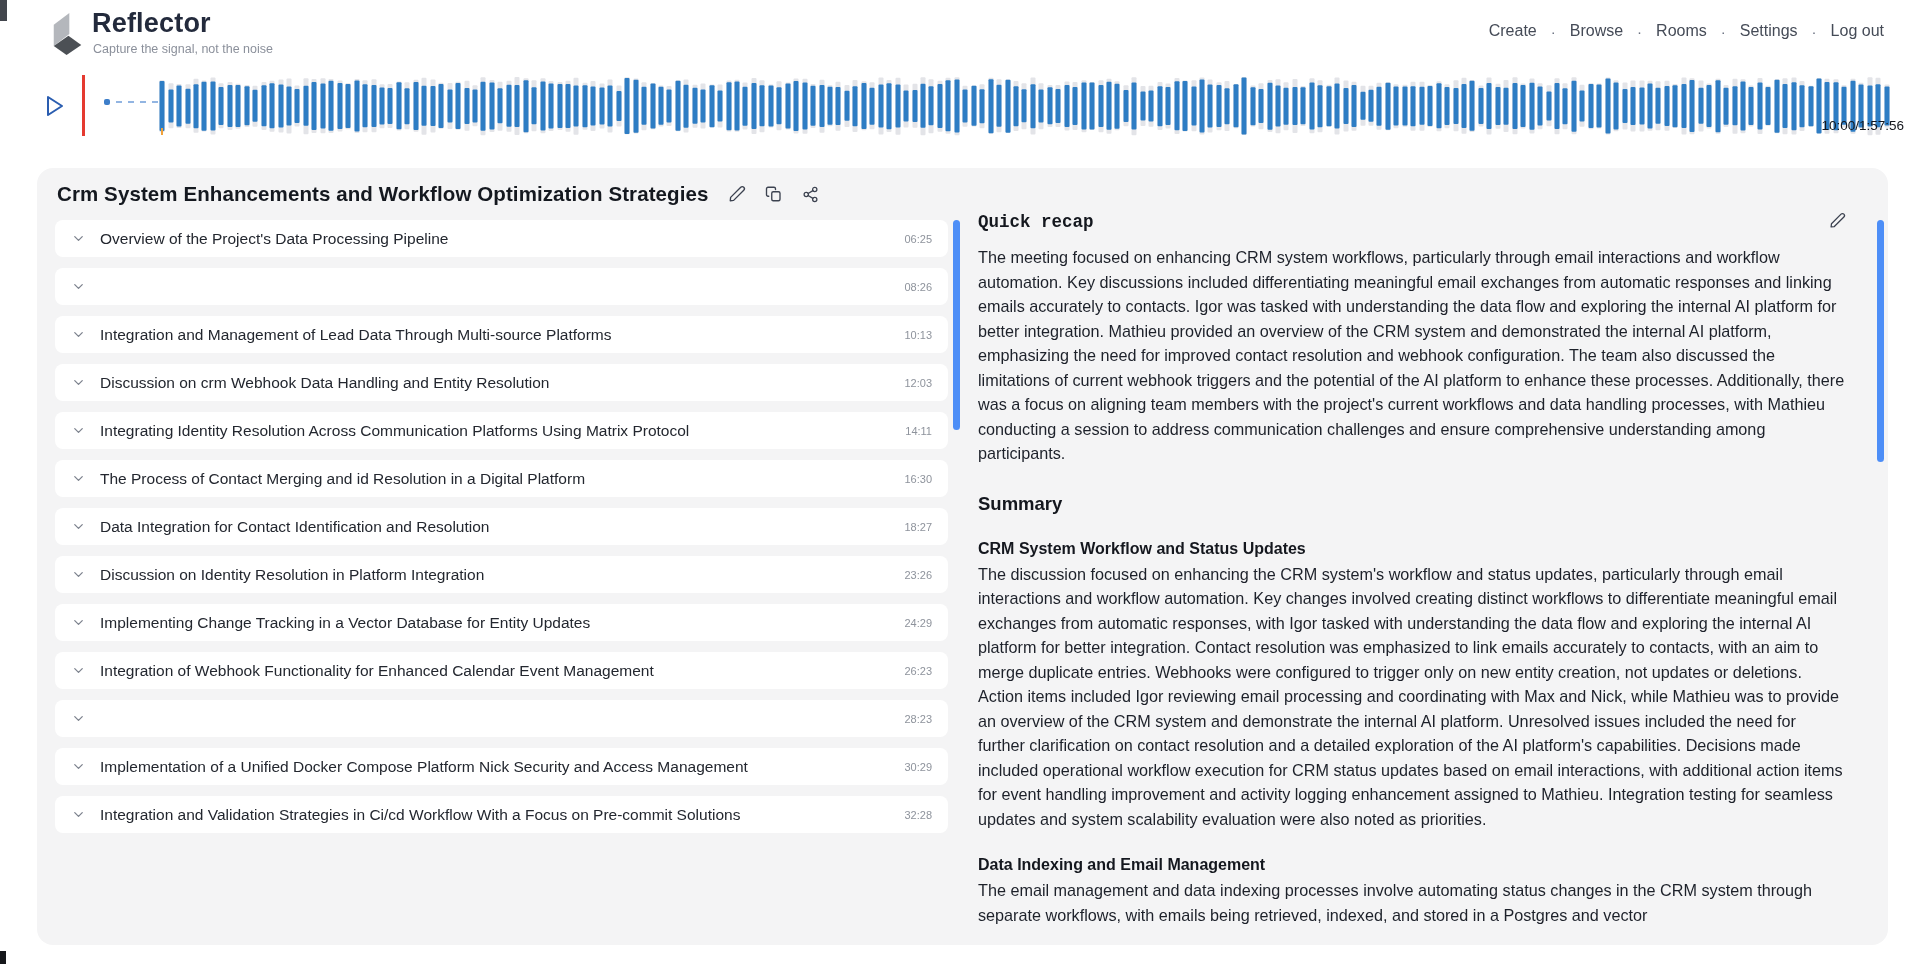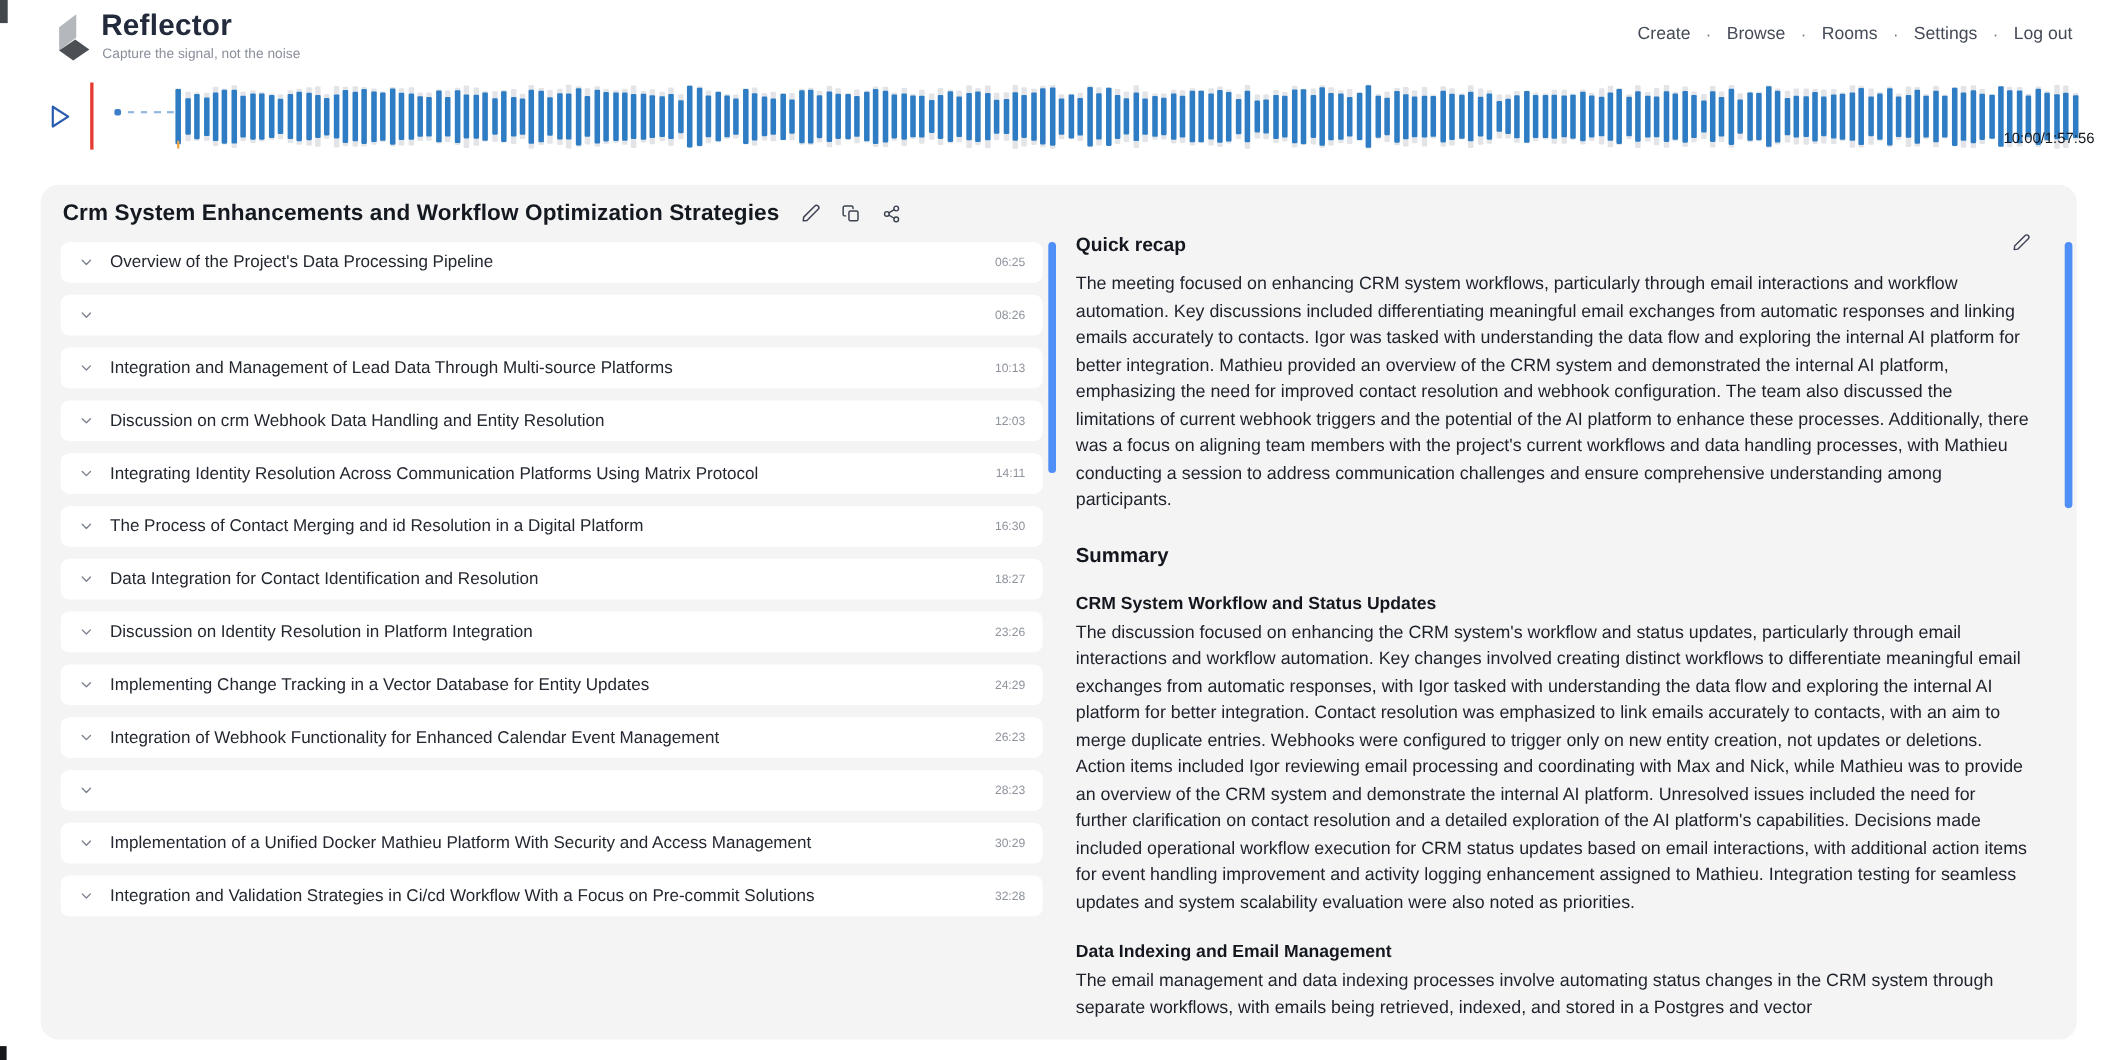--- a/index.html
+++ b/index.html
@@ -47,21 +47,21 @@
   .topic-chevron{display:inline-flex;color:#7c828d;margin-right:14px;flex:0 0 auto;}
   .topic-label{font-size:15.5px;color:#23272f;white-space:nowrap;overflow:hidden;}
   .topic-time{margin-left:auto;font-size:11px;color:#8e939c;flex:0 0 auto;padding-left:12px;}
 
   .scrollbar{position:absolute;width:7px;border-radius:4px;background:#4d8ef7;}
   .scrollbar-left{left:916px;top:52px;height:210px;}
   .scrollbar-right{left:1840px;top:52px;height:242px;}
 
   
   .right-col{position:absolute;left:941px;top:44px;width:868px;}
-  .recap-head-row{display:flex;justify-content:space-between;align-items:flex-start;}
+  .recap-head-row{display:flex;justify-content:space-between;align-items:flex-start;font-family:Liberation Mono, monospace;}
   .recap-heading{font-size:17.5px;font-weight:bold;color:#14171e;}
   .body-text{font-size:16.2px;line-height:24.5px;color:#1d212a;margin:13px 0 0 0;}
   .summary-heading{font-size:18.5px;font-weight:bold;color:#14171e;margin-top:27px;}
   .section-heading{font-size:16px;font-weight:bold;color:#14171e;margin-top:25px;}
   .section-text{font-size:16.2px;line-height:24.5px;color:#1d212a;margin:4px 0 0 0;}
 </style>
 </head>
 <body>
 
 <div class="app">
@@ -1045,21 +1045,21 @@
             </svg>
           </span>
           <span class="topic-time">28:23</span>
         </div>
         <div class="topic-row">
           <span class="topic-chevron">
             <svg width="15" height="15" viewBox="0 0 24 24" fill="none" stroke="currentColor" stroke-width="2" stroke-linecap="round" stroke-linejoin="round">
               <polyline points="6 9 12 15 18 9"></polyline>
             </svg>
           </span>
-          <span class="topic-label">Implementation of a Unified Docker Mathieu Platform With Security and Access Management</span>
+          <span class="topic-label">Implementation of a Unified Docker Compose Platform Nick Security and Access Management</span>
           <span class="topic-time">30:29</span>
         </div>
         <div class="topic-row">
           <span class="topic-chevron">
             <svg width="15" height="15" viewBox="0 0 24 24" fill="none" stroke="currentColor" stroke-width="2" stroke-linecap="round" stroke-linejoin="round">
               <polyline points="6 9 12 15 18 9"></polyline>
             </svg>
           </span>
           <span class="topic-label">Integration and Validation Strategies in Ci/cd Workflow With a Focus on Pre-commit Solutions</span>
           <span class="topic-time">32:28</span>

